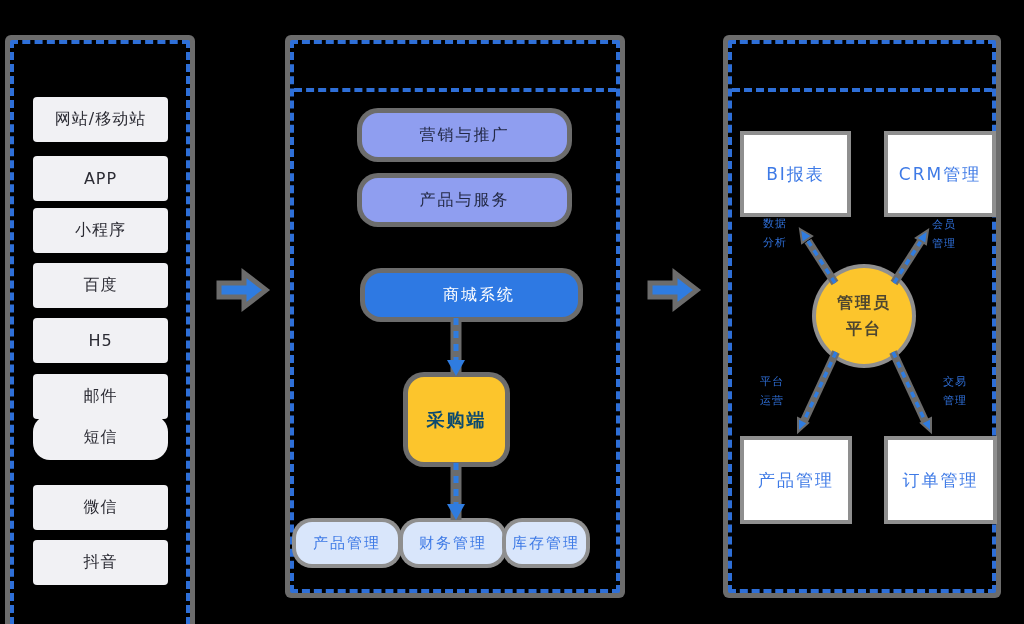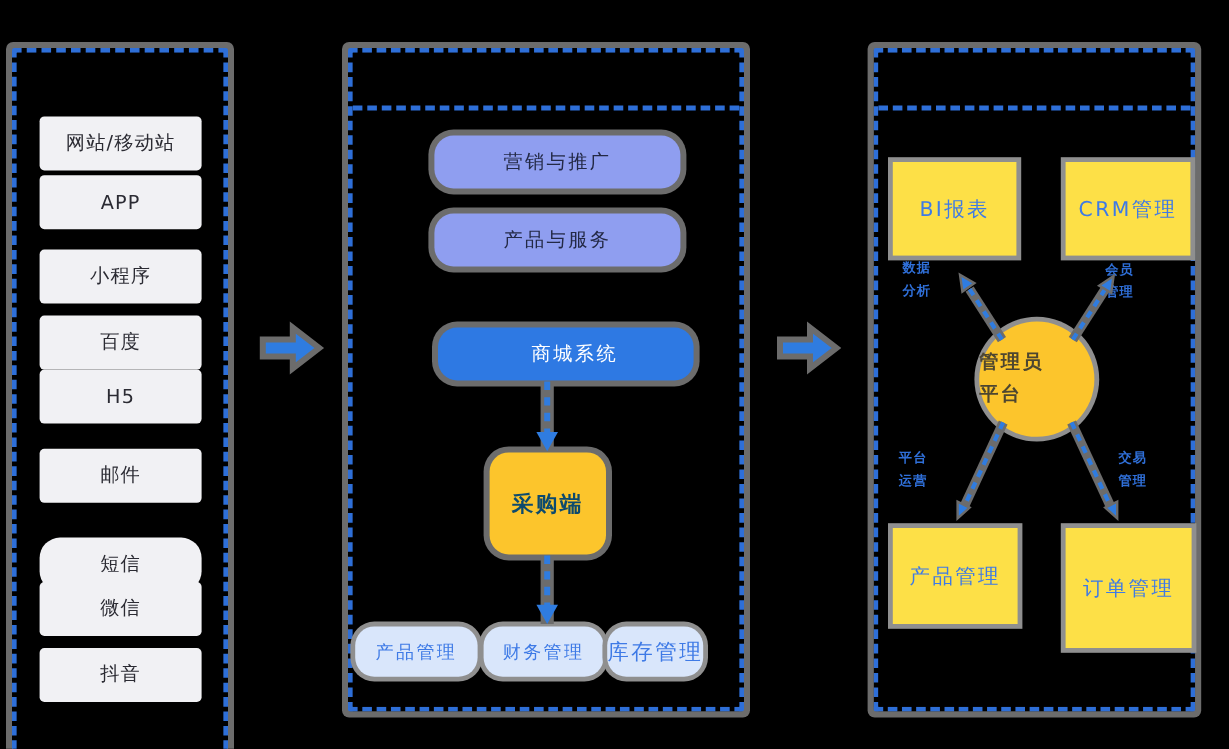--- a/index.html
+++ b/index.html
@@ -29,76 +29,75 @@
   }
   .purple{background:#8f9ef0;color:#232945;}
   .bluebox{background:#2e79e3;color:#ffffff;}
   .yellowbox{background:#fcc52c;color:#0c4a6e;font-weight:bold;font-size:18px;}
   .lightblue{
     background:#d9e6fb;color:#3e7ae6;
     box-shadow:0 0 0 4px #8f8f8f;
   }
   .node{
     position:absolute;display:flex;align-items:center;justify-content:center;
-    background:#fde047;color:#3e7ae6;font-size:17px;letter-spacing:2px;
+    background:#ffffff;color:#3e7ae6;font-size:17px;letter-spacing:2px;
     box-shadow:0 0 0 4px #8f8f8f;
   }
   .circle{
     position:absolute;width:96px;height:96px;border-radius:50%;
     background:#fcc52c;color:#4d4630;font-size:16px;font-weight:600;
-    display:flex;flex-direction:column;align-items:flex-start;justify-content:center;
+    display:flex;flex-direction:column;align-items:center;justify-content:center;
     line-height:1.6;letter-spacing:2px;
     box-shadow:0 0 0 4px #8f8f8f;
-    font-family:Liberation Serif, serif;
   }
   .edge-label{
-    position:absolute;width:46px;text-align:left;
-    color:#2f6fd8;font-size:11px;font-weight:700;line-height:1.7;
+    position:absolute;width:46px;text-align:center;
+    color:#2f6fd8;font-size:11px;font-weight:400;line-height:1.7;
     letter-spacing:1px;
   }
   .edge-label span{display:block;}
   #arrow-overlay{
     position:absolute;left:0;top:0;width:1024px;height:624px;
     pointer-events:none;z-index:6;
   }
 </style>
 </head>
 <body>
 
 <div class="panel" style="left:10px;top:40px;width:180px;height:621px;">
   <div class="panel-header"></div>
   <div class="list-item" style="top:53px;">网站/移动站</div>
-  <div class="list-item" style="top:102px;">APP</div>
+  <div class="list-item" style="top:112px;">APP</div>
   <div class="list-item" style="top:219px;">百度</div>
   <div class="list-item" style="top:164px;">小程序</div>
-  <div class="list-item" style="top:264px;">H5</div>
+  <div class="list-item" style="top:274px;">H5</div>
   <div class="list-item" style="top:330px;">邮件</div>
-  <div class="list-item" style="top:404px;border-radius:17px;">短信</div>
+  <div class="list-item" style="top:371px;border-radius:17px;">短信</div>
   <div class="list-item" style="top:441px;">微信</div>
   <div class="list-item" style="top:496px;">抖音</div>
 </div>
 
 <div class="panel" style="left:290px;top:40px;width:330px;height:553px;">
   <div class="panel-header sep"></div>
   <div class="mid-box purple" style="left:68px;top:69px;width:205px;height:44px;">营销与推广</div>
   <div class="mid-box purple" style="left:68px;top:134px;width:205px;height:44px;">产品与服务</div>
   <div class="mid-box bluebox" style="left:71px;top:229px;width:198px;height:44px;padding-left:15px;">商城系统</div>
   <div class="mid-box yellowbox" style="left:114px;top:333px;width:97px;height:85px;">采购端</div>
   <div class="mid-box lightblue" style="left:2px;top:478px;width:102px;height:42px;font-size:15px;">产品管理</div>
   <div class="mid-box lightblue" style="left:109px;top:478px;width:100px;height:42px;font-size:15px;">财务管理</div>
-  <div class="mid-box lightblue" style="left:212px;top:478px;width:80px;height:42px;font-size:18px;">库存管理</div>
+  <div class="mid-box lightblue" style="left:212px;top:478px;width:80px;height:42px;font-size:15px;">库存管理</div>
 </div>
 
 <div class="panel" style="left:728px;top:40px;width:268px;height:553px;">
   <div class="panel-header sep"></div>
 
   <div class="node" style="left:12px;top:91px;width:103px;height:78px;">BI报表</div>
   <div class="node" style="left:156px;top:91px;width:104px;height:78px;">CRM管理</div>
   <div class="node" style="left:12px;top:396px;width:104px;height:80px;">产品管理</div>
-  <div class="node" style="left:156px;top:396px;width:105px;height:100px;">订单管理</div>
+  <div class="node" style="left:156px;top:396px;width:105px;height:80px;">订单管理</div>
 
   <div class="circle" style="left:84px;top:224px;">
     <span>管理员</span>
     <span>平台</span>
   </div>
 
   <div class="edge-label" style="left:20px;top:171px;">
     <span>数据</span>
     <span>分析</span>
   </div>

